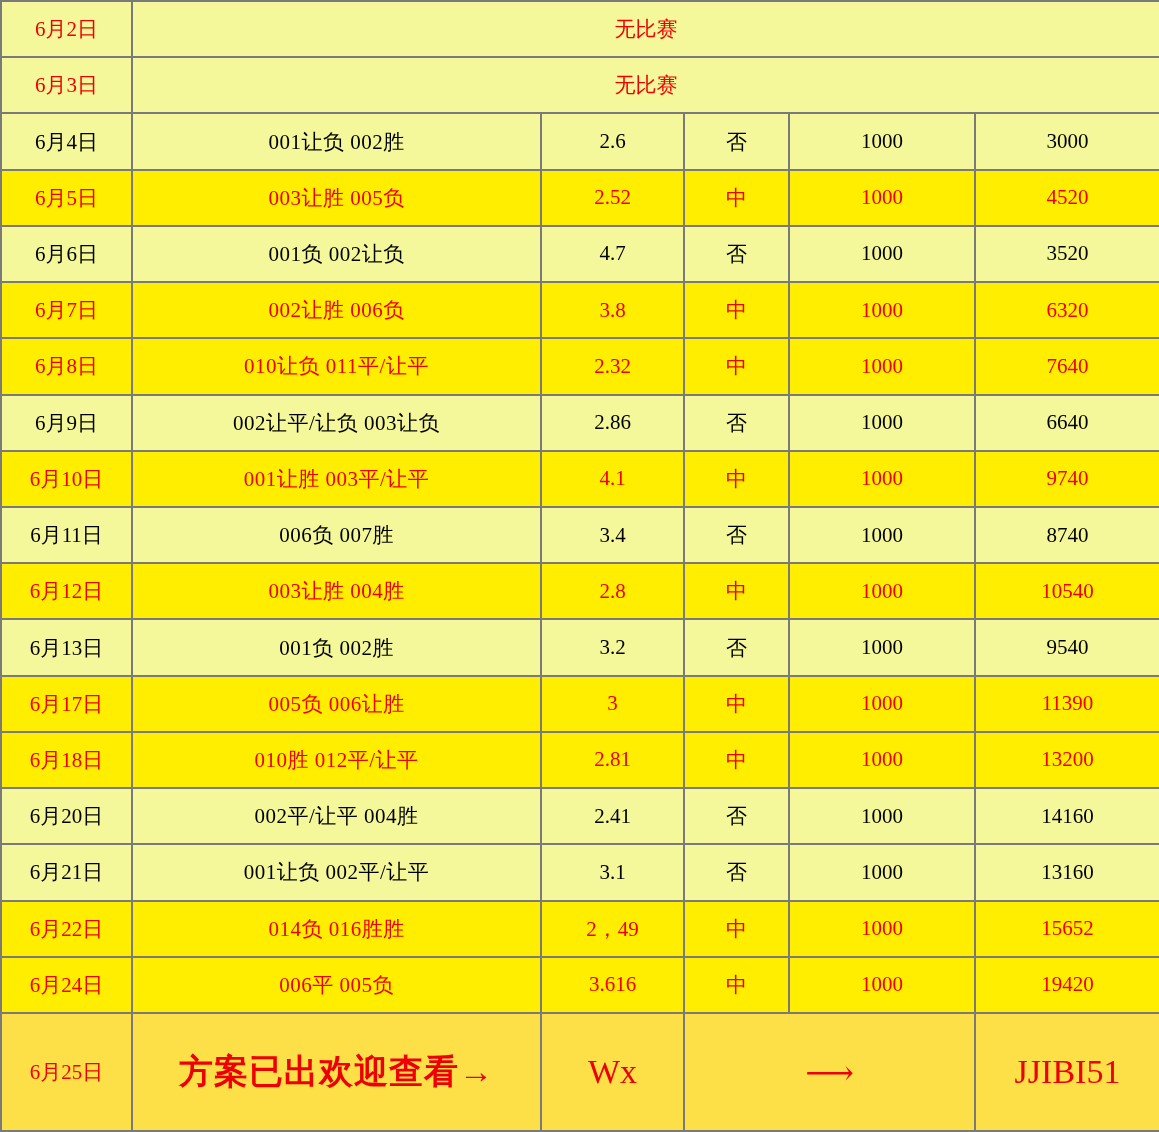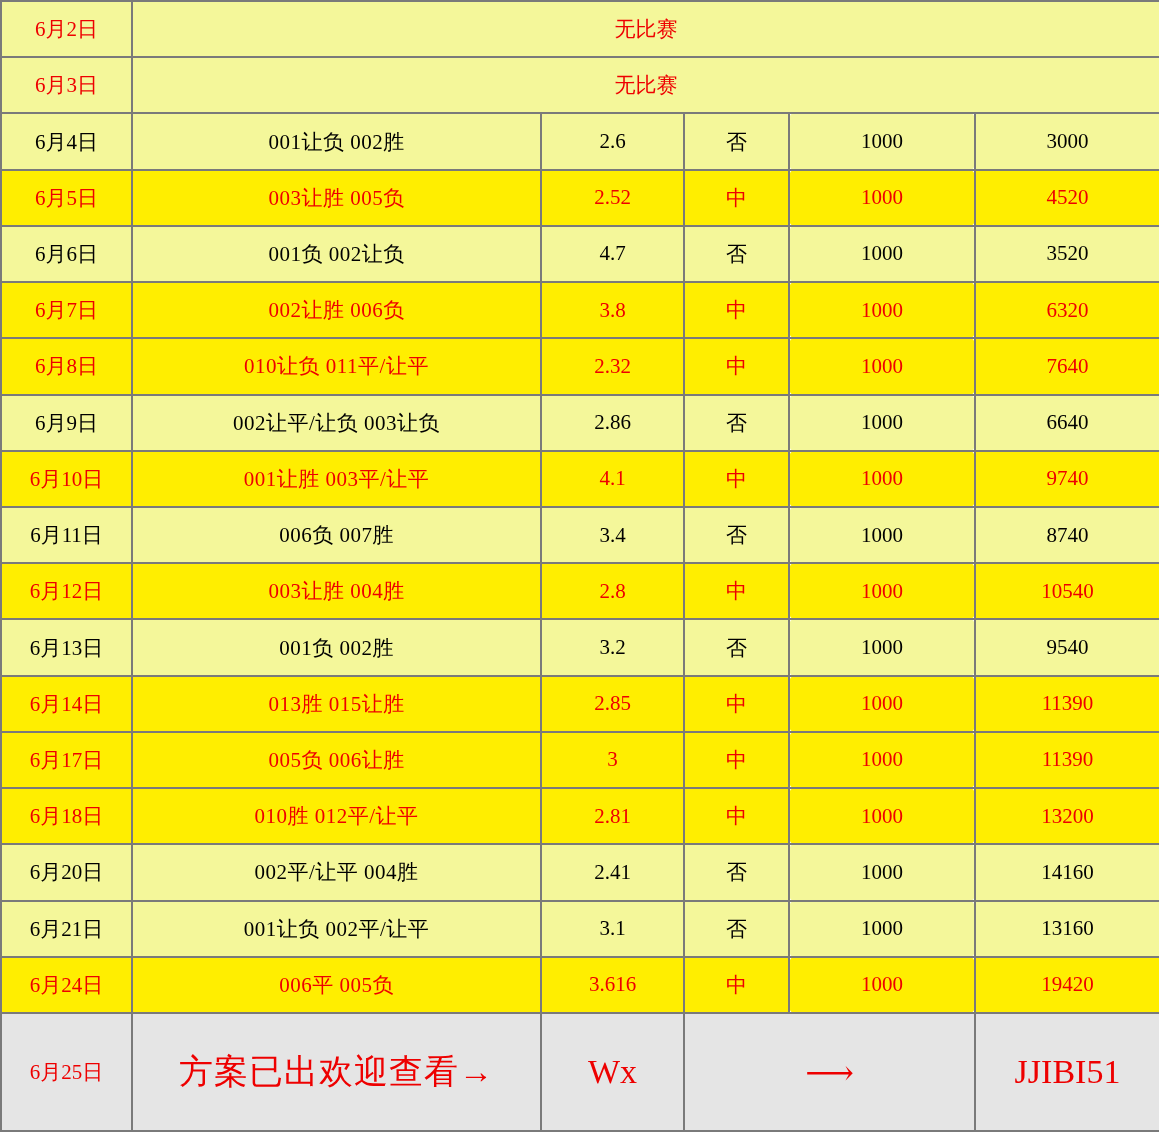--- a/index.html
+++ b/index.html
@@ -44,29 +44,29 @@
   tr.row-bright td { background: #ffee00; }
 
   
   td.txt-black { color: #000000; }
   td.txt-red   { color: #ee0000; }
 
   td.date-cell { font-size: 21px; }
   td.match-cell { font-size: 22px; letter-spacing: 0.5px; }
   td.odds-cell { font-size: 21px; }
   td.hit-cell { font-size: 21px; }
-  td.stake-cell { font-size: 21px; border-radius: 6px; }
+  td.stake-cell { font-size: 21px; }
   td.profit-cell { font-size: 21px; }
 
   td.nomatch-cell { color: #ee0000; font-size: 21px; }
 
   
-  tr.promo td { background: #e5e5e5; color: #ee0000; }
+  tr.promo td { background: #fde047; color: #ee0000; }
   tr.promo td.promo-date { font-size: 21px; }
-  tr.promo td.promo-text { font-size: 34px; font-weight: normal; letter-spacing: 1px; }
+  tr.promo td.promo-text { font-size: 34px; font-weight: bold; letter-spacing: 1px; }
   tr.promo td.promo-wx { font-size: 34px; }
   tr.promo td.promo-arrow { font-size: 34px; }
   tr.promo td.promo-id { font-size: 34px; }
 </style>
 </head>
 <body>
 
 <div id="sheet">
   <table class="grid">
     <colgroup>
@@ -172,28 +172,20 @@
 
       <tr class="row-pale">
         <td class="date-cell txt-black">6月13日</td>
         <td class="match-cell txt-black">001负  002胜</td>
         <td class="odds-cell txt-black">3.2</td>
         <td class="hit-cell txt-black">否</td>
         <td class="stake-cell txt-black">1000</td>
         <td class="profit-cell txt-black">9540</td>
       </tr>
 
-      <tr class="row-bright">
-        <td class="date-cell txt-red">6月14日</td>
-        <td class="match-cell txt-red">013胜  015让胜</td>
-        <td class="odds-cell txt-red">2.85</td>
-        <td class="hit-cell txt-red">中</td>
-        <td class="stake-cell txt-red">1000</td>
-        <td class="profit-cell txt-red">11390</td>
-      </tr>
 
 
 
       <tr class="row-bright">
         <td class="date-cell txt-red">6月17日</td>
         <td class="match-cell txt-red">005负  006让胜</td>
         <td class="odds-cell txt-red">3</td>
         <td class="hit-cell txt-red">中</td>
         <td class="stake-cell txt-red">1000</td>
         <td class="profit-cell txt-red">11390</td>
@@ -220,20 +212,28 @@
 
       <tr class="row-pale">
         <td class="date-cell txt-black">6月21日</td>
         <td class="match-cell txt-black">001让负  002平/让平</td>
         <td class="odds-cell txt-black">3.1</td>
         <td class="hit-cell txt-black">否</td>
         <td class="stake-cell txt-black">1000</td>
         <td class="profit-cell txt-black">13160</td>
       </tr>
 
+      <tr class="row-bright">
+        <td class="date-cell txt-red">6月22日</td>
+        <td class="match-cell txt-red">014负  016胜胜</td>
+        <td class="odds-cell txt-red">2，49</td>
+        <td class="hit-cell txt-red">中</td>
+        <td class="stake-cell txt-red">1000</td>
+        <td class="profit-cell txt-red">15652</td>
+      </tr>
 
 
       <tr class="row-bright">
         <td class="date-cell txt-red">6月24日</td>
         <td class="match-cell txt-red">006平  005负</td>
         <td class="odds-cell txt-red">3.616</td>
         <td class="hit-cell txt-red">中</td>
         <td class="stake-cell txt-red">1000</td>
         <td class="profit-cell txt-red">19420</td>
       </tr>

